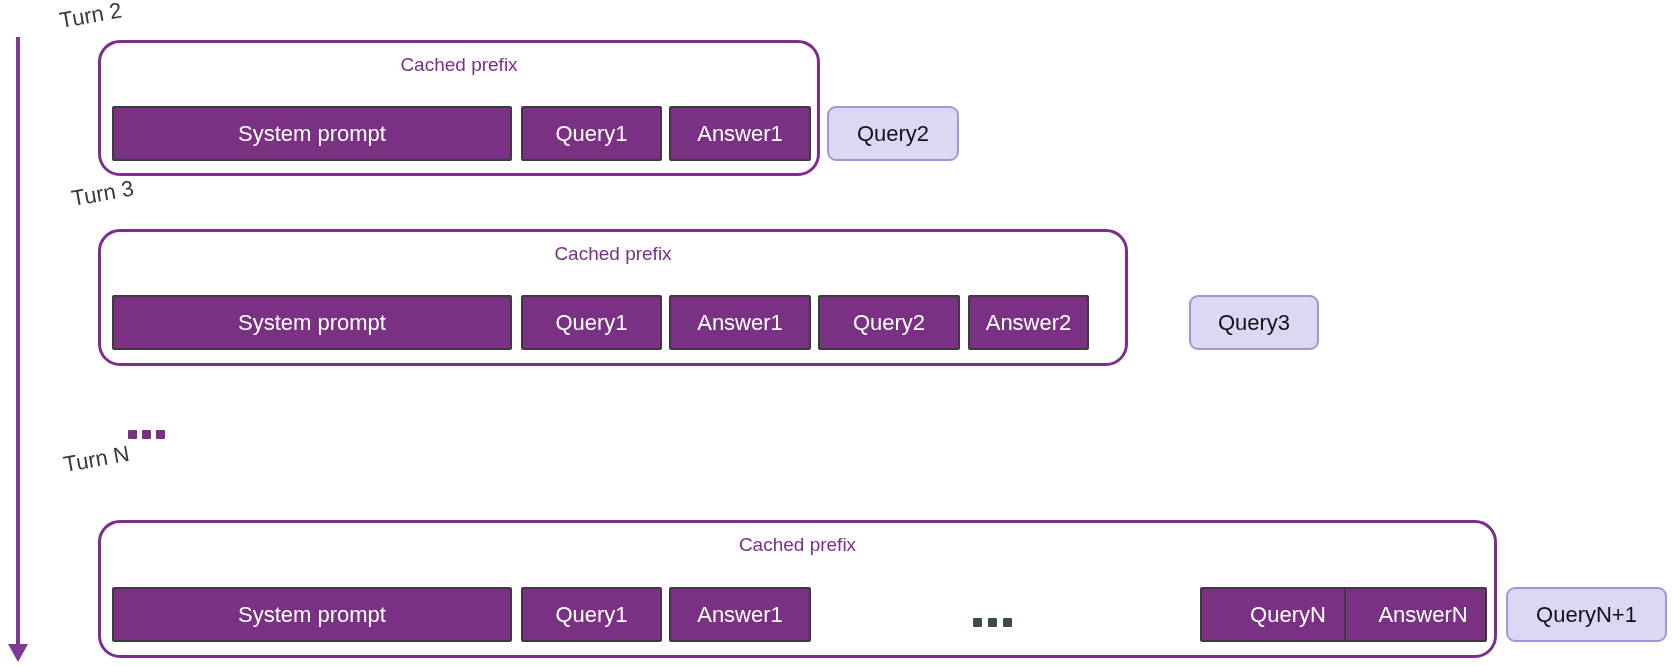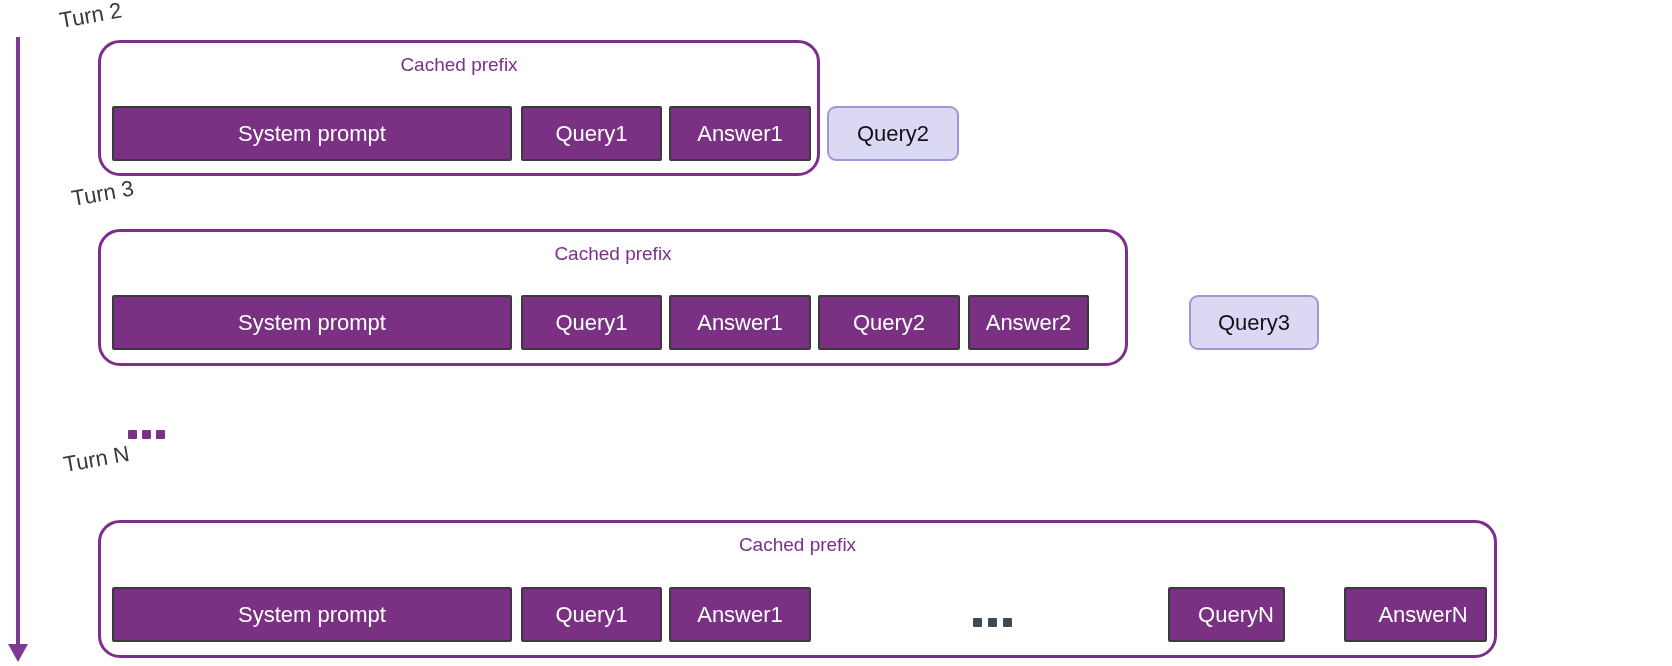--- a/index.html
+++ b/index.html
@@ -128,16 +128,17 @@
   <div class="token" style="left:521px;top:587px;width:141px;">Query1</div>
   <div class="token" style="left:669px;top:587px;width:142px;">Answer1</div>
 
   <div class="dots dark" style="left:973px;top:618px;gap:6px;">
     <i></i>
       <i></i>
       <i></i>
     <span class="sr-text">...</span>
   </div>
 
-  <div class="token" style="left:1168px;top:587px;width:117px;padding-left:19px;">QueryN</div>
+  <div class="token" style="left:1200px;top:587px;width:157px;padding-left:19px;">QueryN</div>
   <div class="token" style="left:1344px;top:587px;width:143px;padding-left:15px;">AnswerN</div>
+  <div class="new-query" style="left:1506px;top:587px;width:161px;">QueryN+1</div>
 
 </div>
 
 </body></html>

